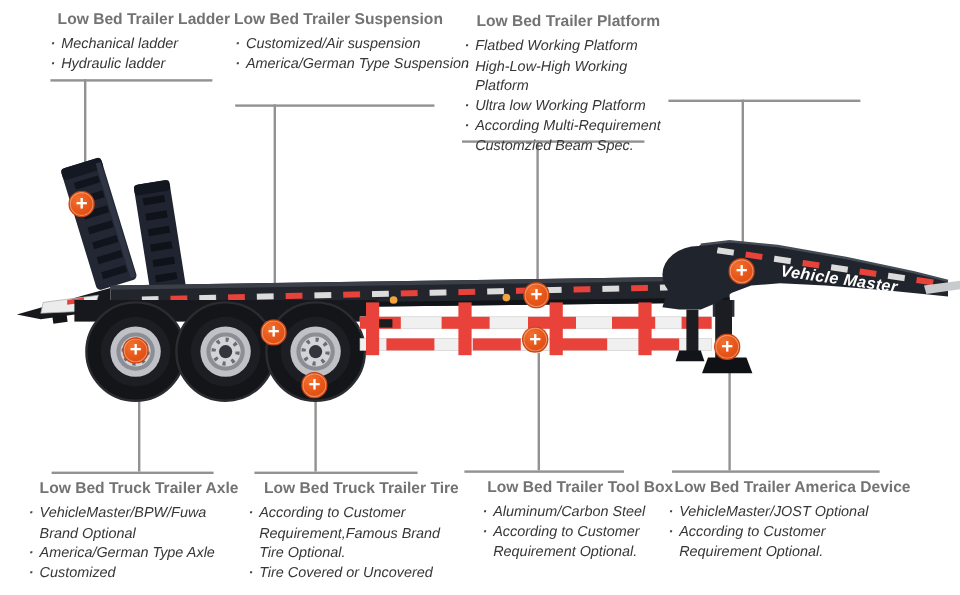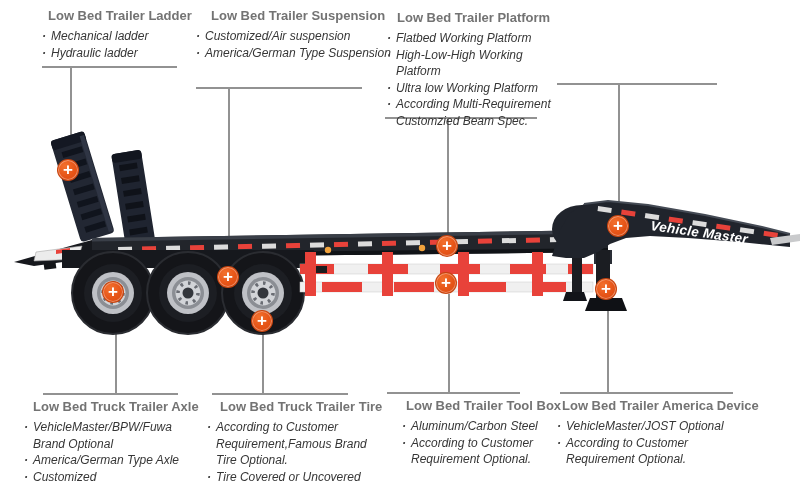--- a/index.html
+++ b/index.html
@@ -207,21 +207,21 @@
     </div>
 
   <div class="callout" style="left:41px;top:8px;width:152px">
     <h3 style="margin-left:7px">Low Bed Trailer Ladder</h3>
     <ul>
       <li>Mechanical ladder</li>
       <li>Hydraulic ladder</li>
     </ul>
   </div>
   <div class="callout" style="left:195px;top:8px;width:200px">
-    <h3 style="margin-left:16px">Low Bed Trailer Suspension</h3>
+    <h3 style="margin-left:0">Low Bed Trailer Suspension</h3>
     <ul>
       <li>Customized/Air suspension</li>
       <li>America/German Type Suspension</li>
     </ul>
   </div>
   <div class="callout" style="left:386px;top:10px;width:184px">
     <h3 style="margin-left:11px">Low Bed Trailer Platform</h3>
     <ul>
       <li>Flatbed Working Platform</li>
       <li>High-Low-High Working Platform</li>

